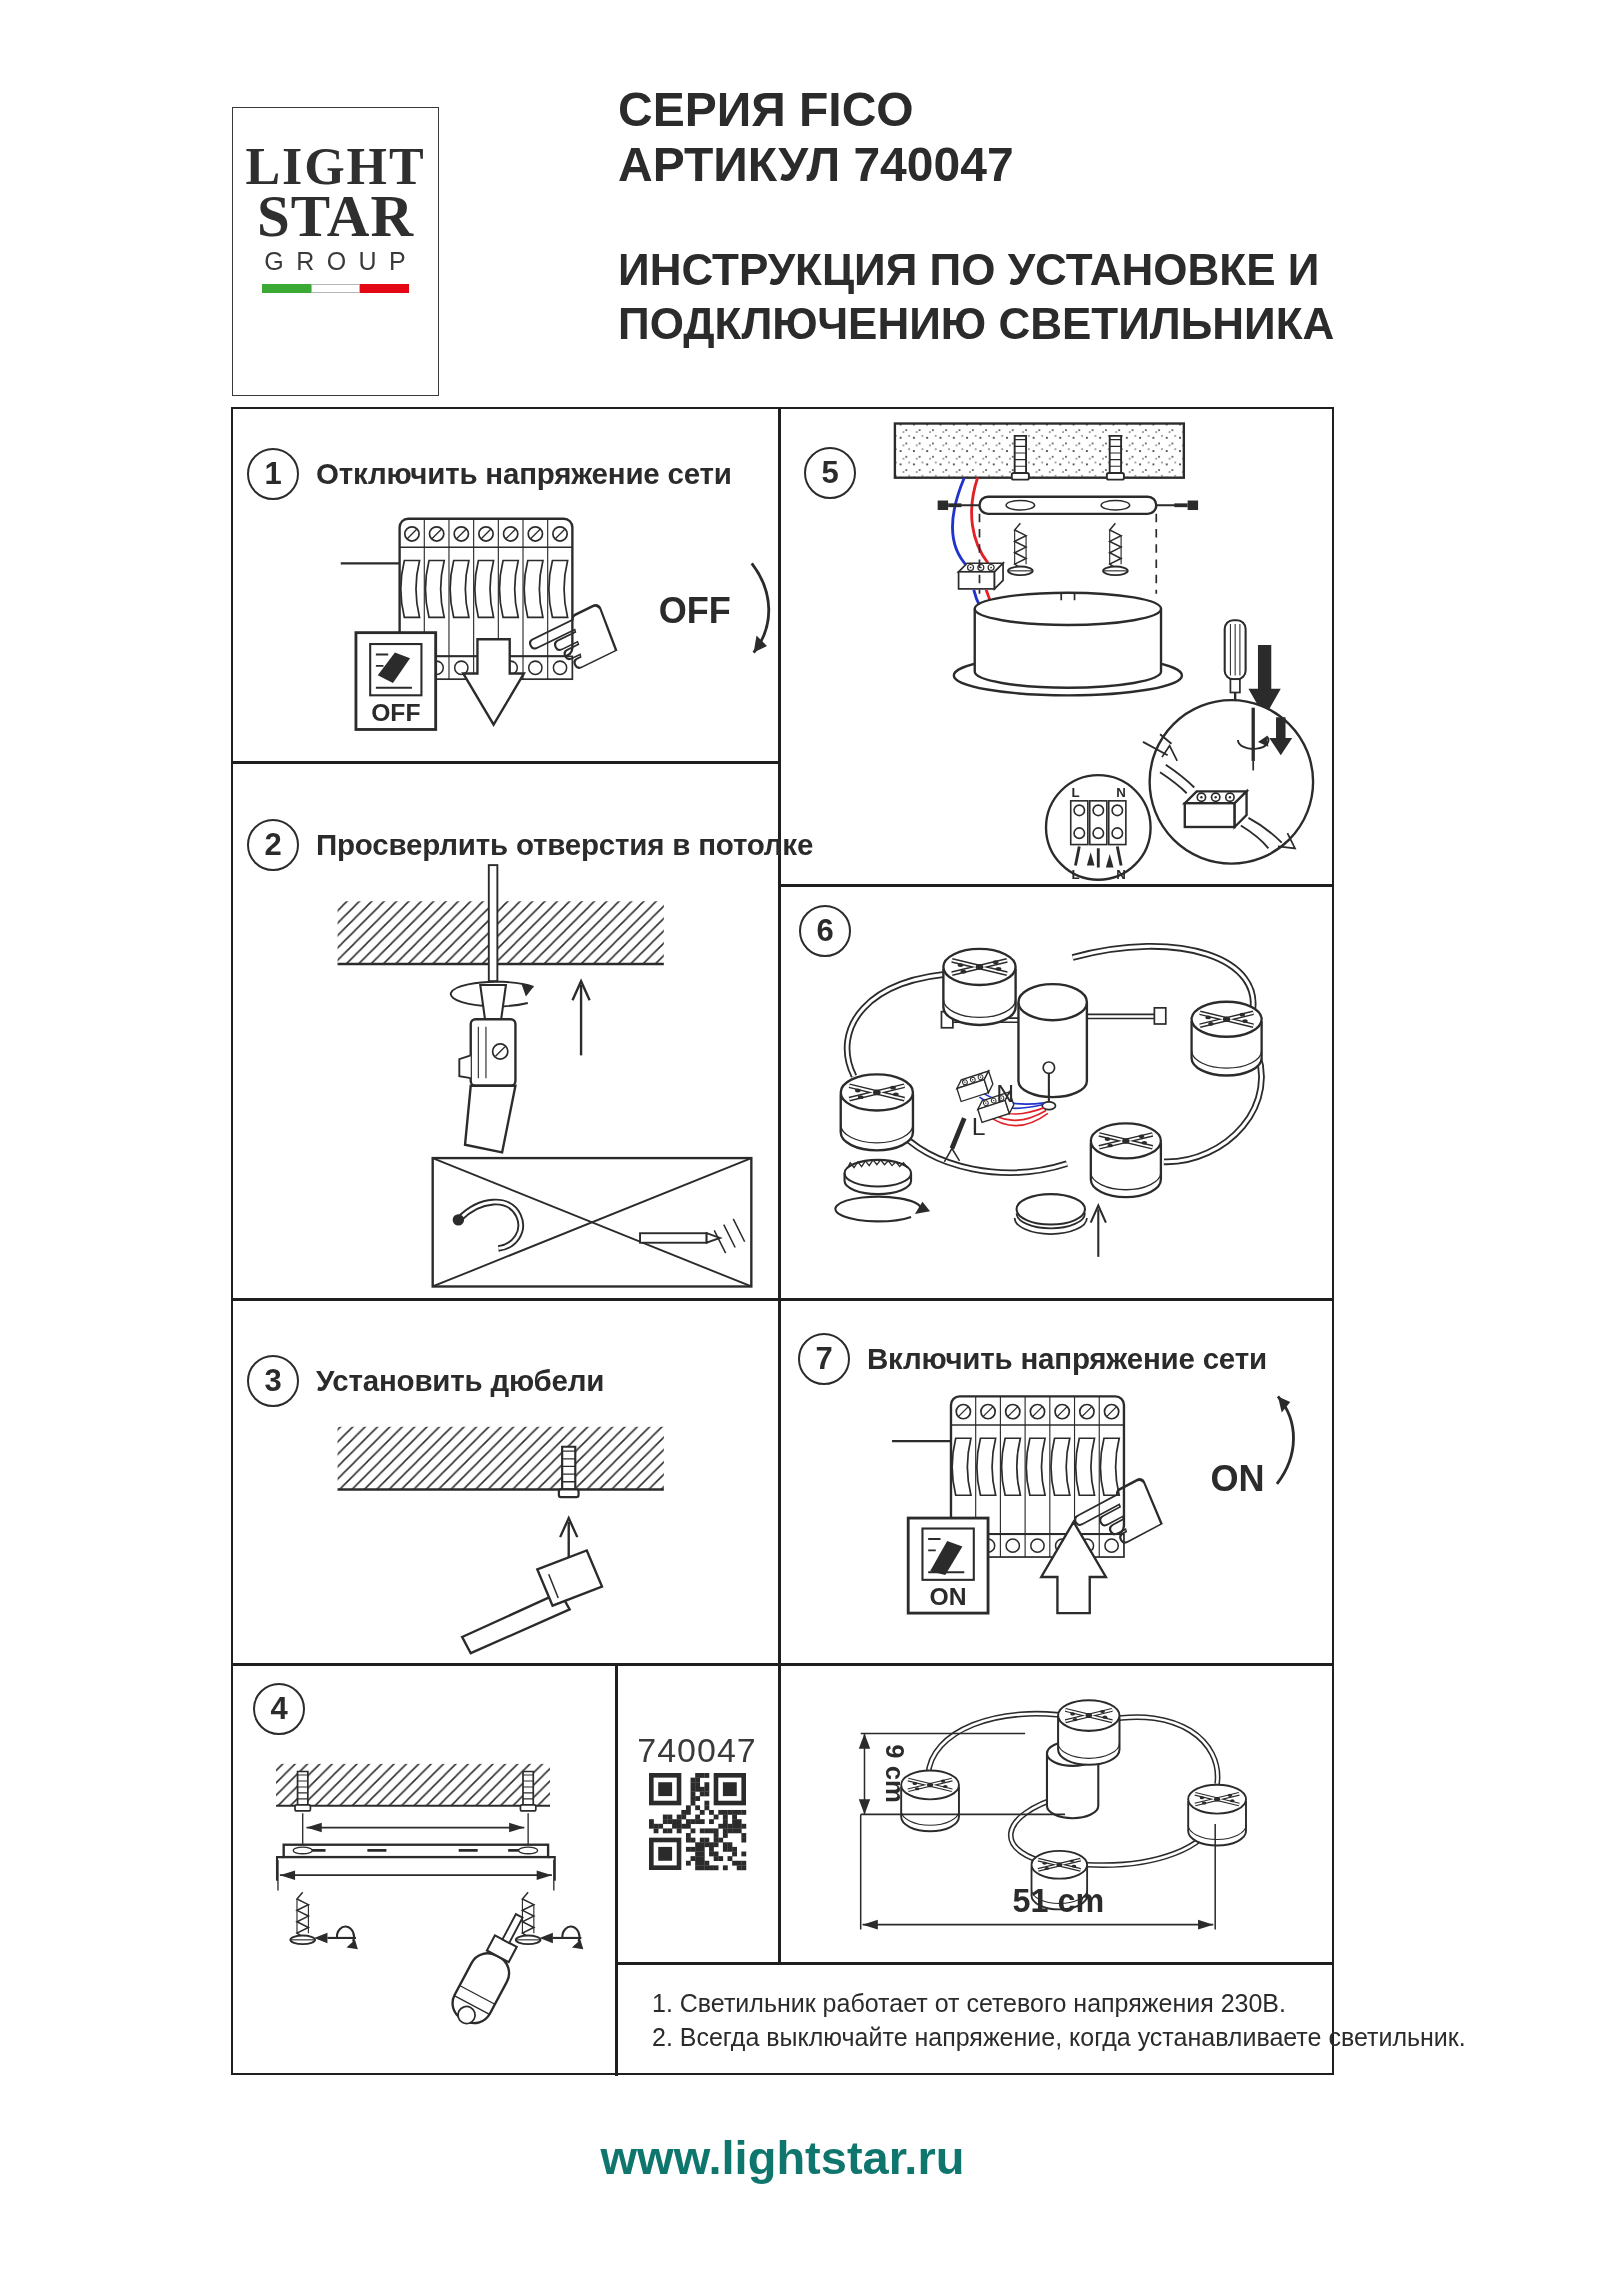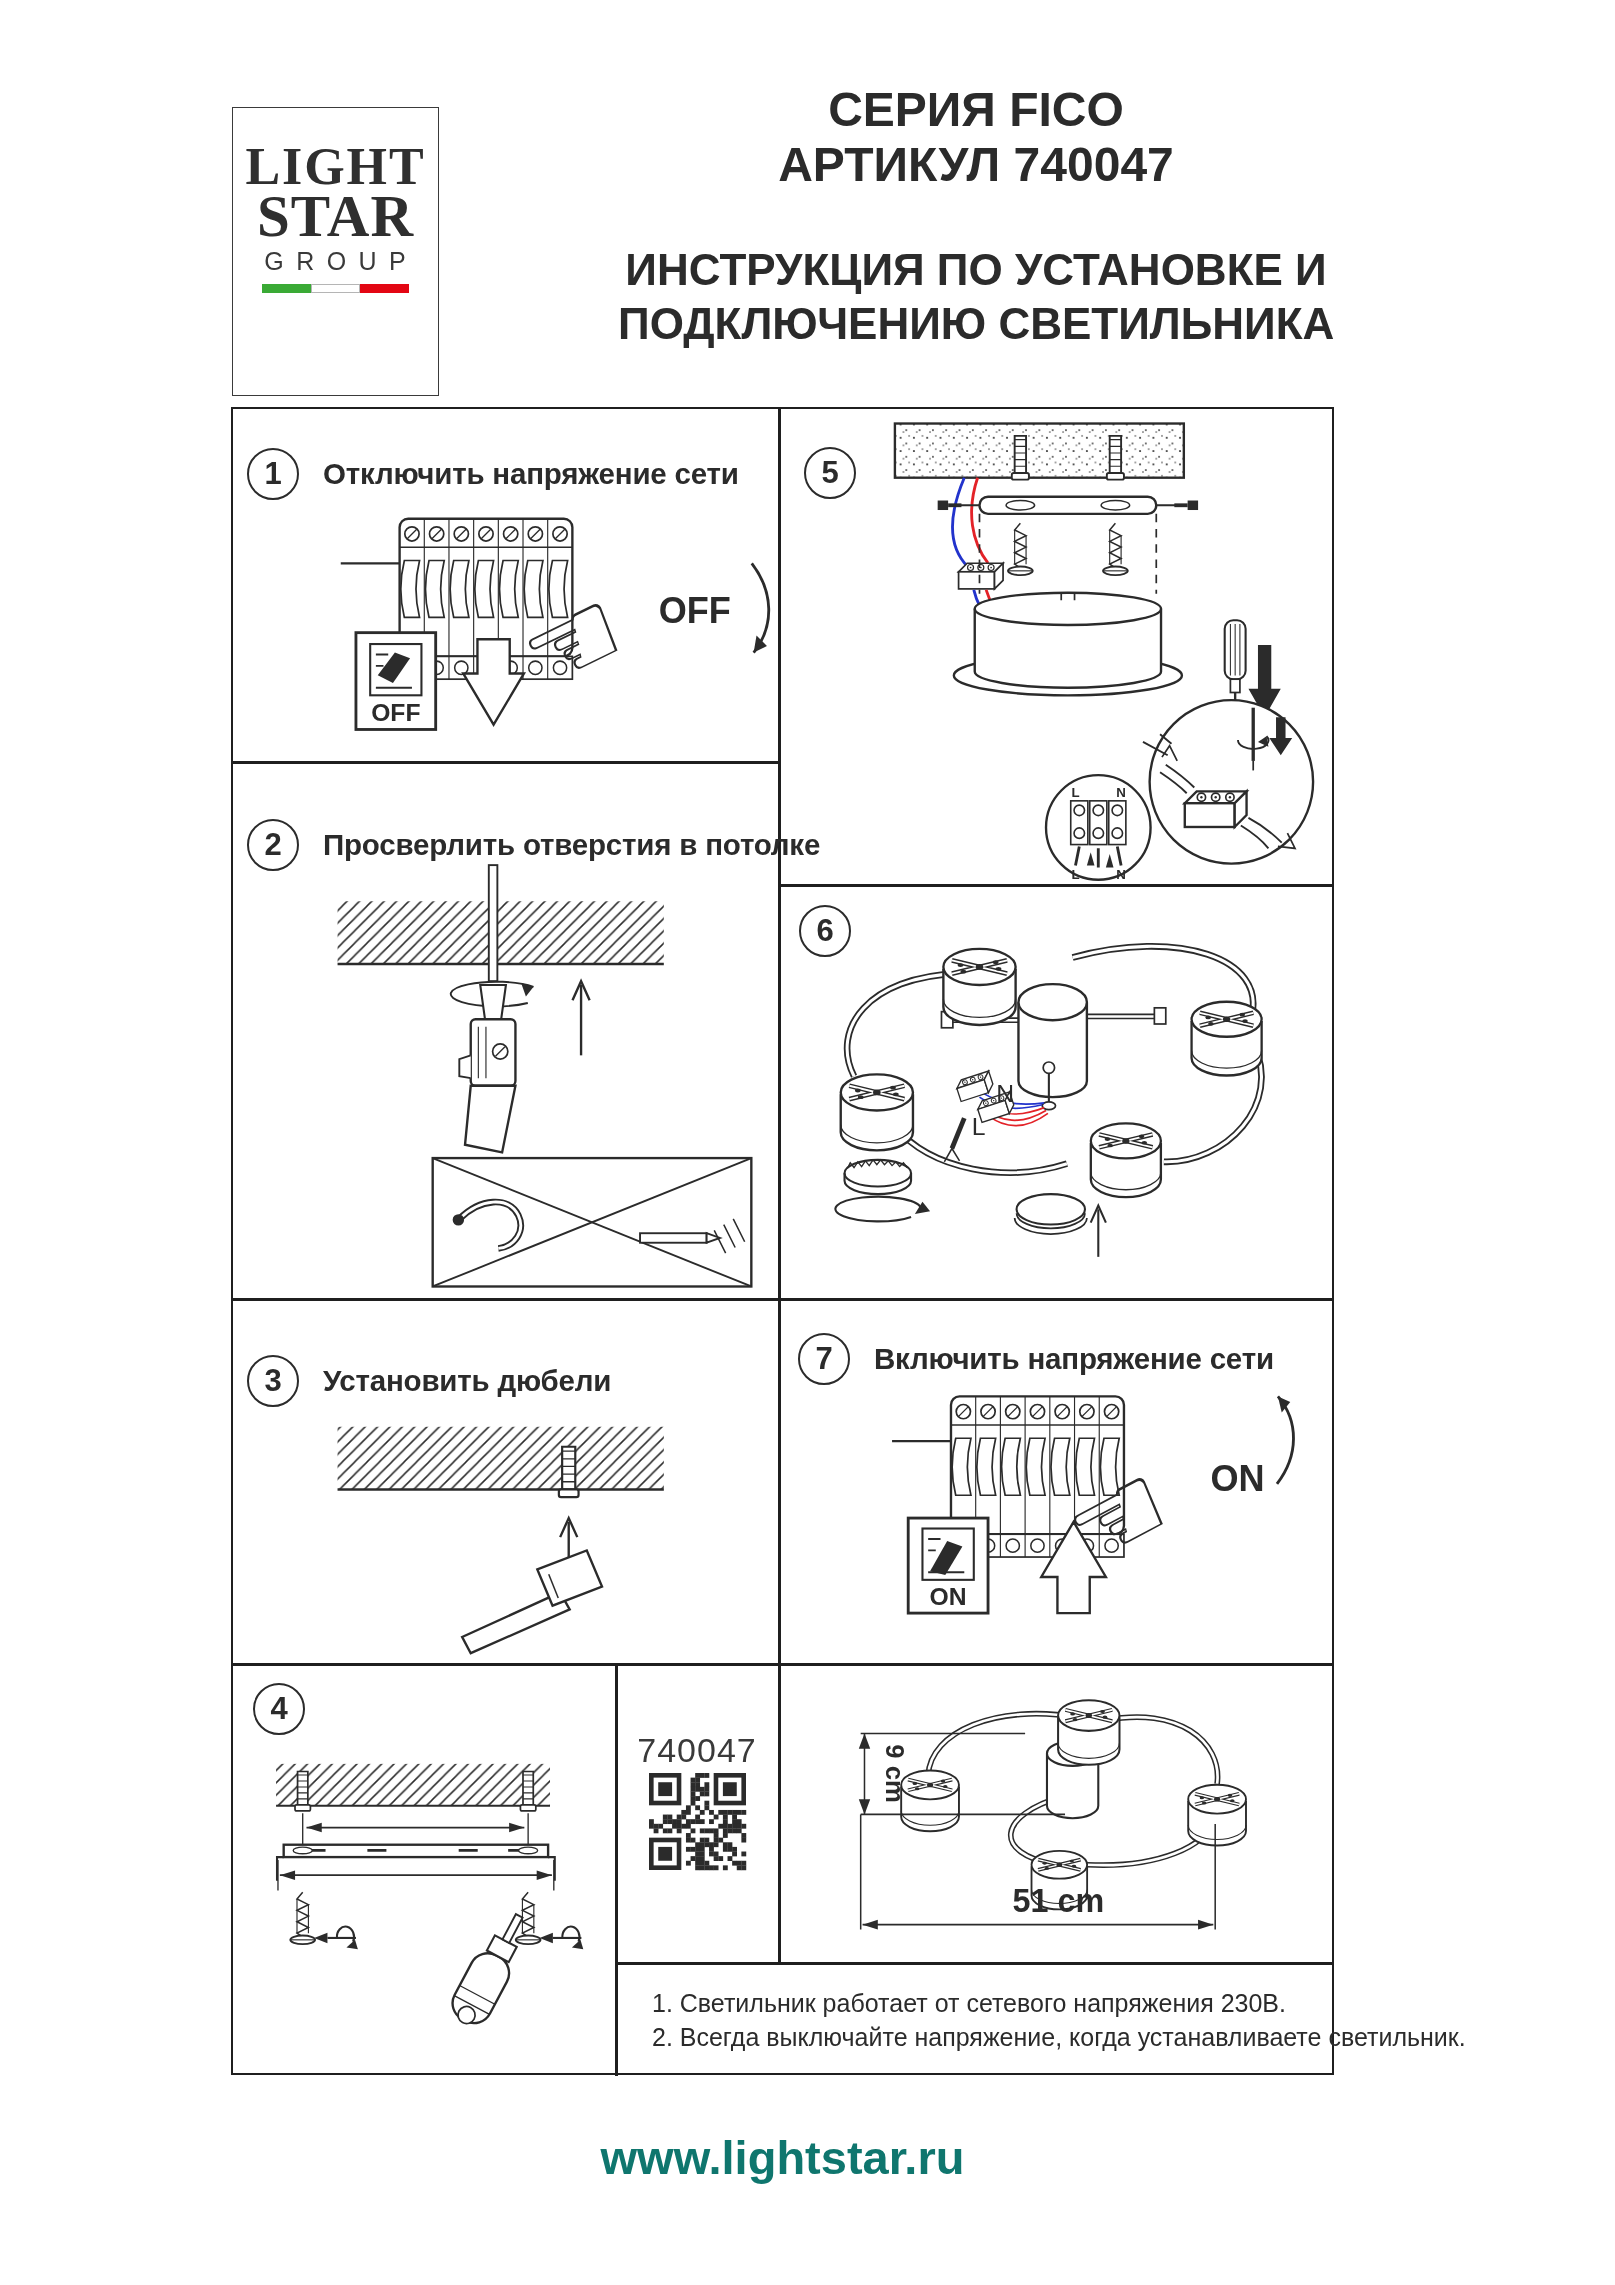--- a/index.html
+++ b/index.html
@@ -8,27 +8,27 @@
   .gline{position:absolute;background:#1f1f1f;}
   .frame{position:absolute;left:231px;top:407px;width:1103px;height:1668px;border:2.9px solid #1f1f1f;box-sizing:border-box;}
   
   .logo{position:absolute;left:232px;top:107px;width:207px;height:289px;border:1.9px solid #3a3a3a;box-sizing:border-box;text-align:center;padding-top:36px;}
   .lg1{font-family:"Liberation Serif",serif;font-weight:700;font-size:52px;line-height:46px;letter-spacing:1.9px;color:#2f2f2f;}
   .lg2{font-family:"Liberation Serif",serif;font-weight:700;font-size:59px;line-height:53px;letter-spacing:1px;color:#2f2f2f;}
   .lg3{font-size:25px;font-weight:400;letter-spacing:12.4px;padding-left:11.4px;margin-top:3.8px;color:#3a3a3a;}
   .flag{display:flex;width:148px;height:8.6px;margin:8.6px auto 0;}
   .flag span{flex:1;}
   
-  .hdr{position:absolute;left:618px;width:716px;text-align:center;font-weight:700;color:#2b2b2b;white-space:nowrap;}
+  .hdr{position:absolute;left:618px;width:716px;text-align:left;font-weight:700;color:#2b2b2b;white-space:nowrap;}
   .hdr-big{font-size:48px;}
   .hdr-mid{font-size:44px;}
   
   .step-head{position:absolute;display:flex;align-items:center;}
   .circ{width:48px;height:48px;border:2.9px solid #2b2b2b;border-radius:50%;display:flex;align-items:center;justify-content:center;font-size:31px;font-weight:700;flex:none;background:#fff;}
-  .slabel{margin-left:24px;font-size:29.5px;font-weight:700;white-space:nowrap;letter-spacing:-0.2px;}
+  .slabel{margin-left:17px;font-size:29.5px;font-weight:700;white-space:nowrap;letter-spacing:-0.2px;}
   
   .notes{position:absolute;left:652px;top:1986px;font-size:25px;line-height:34px;color:#2b2b2b;white-space:nowrap;}
   .qr-num{position:absolute;left:618px;top:1731px;width:158px;text-align:center;font-size:34px;color:#3a3a3a;letter-spacing:1px;}
   .footer{position:absolute;left:231px;top:2130px;width:1103px;text-align:center;font-size:47px;font-weight:700;color:#0f766e;}
   svg{display:block;}
   svg text{font-family:"Liberation Sans",sans-serif;}
   .svgabs{position:absolute;overflow:visible;}
 </style>
 </head>
 <body>

